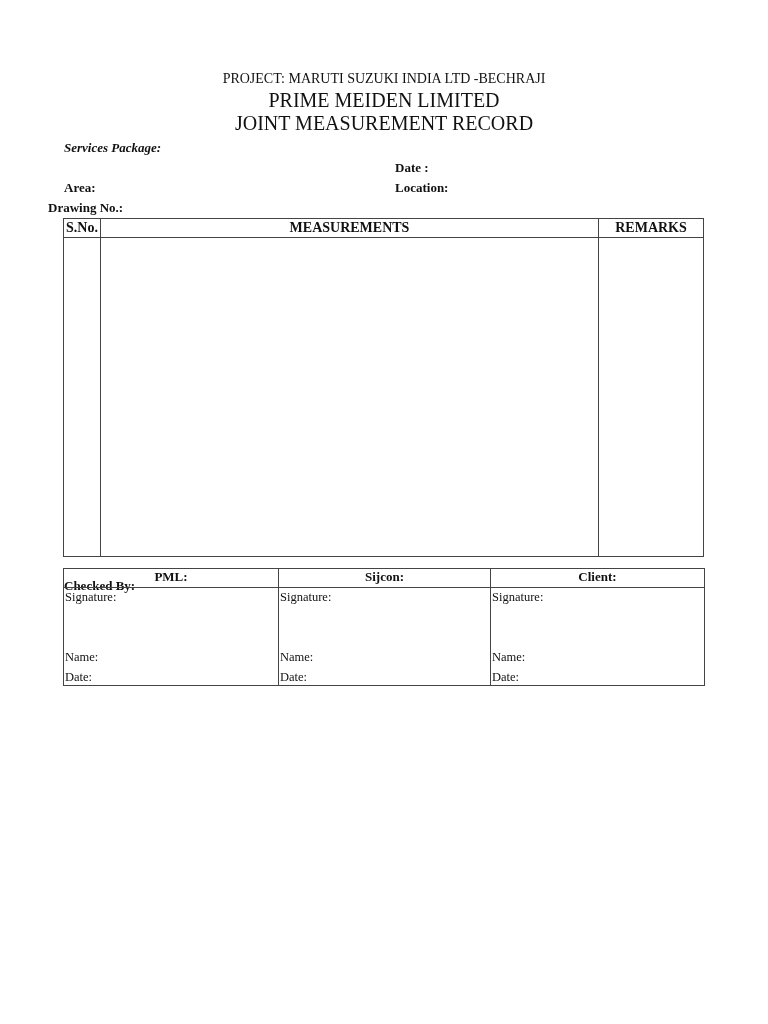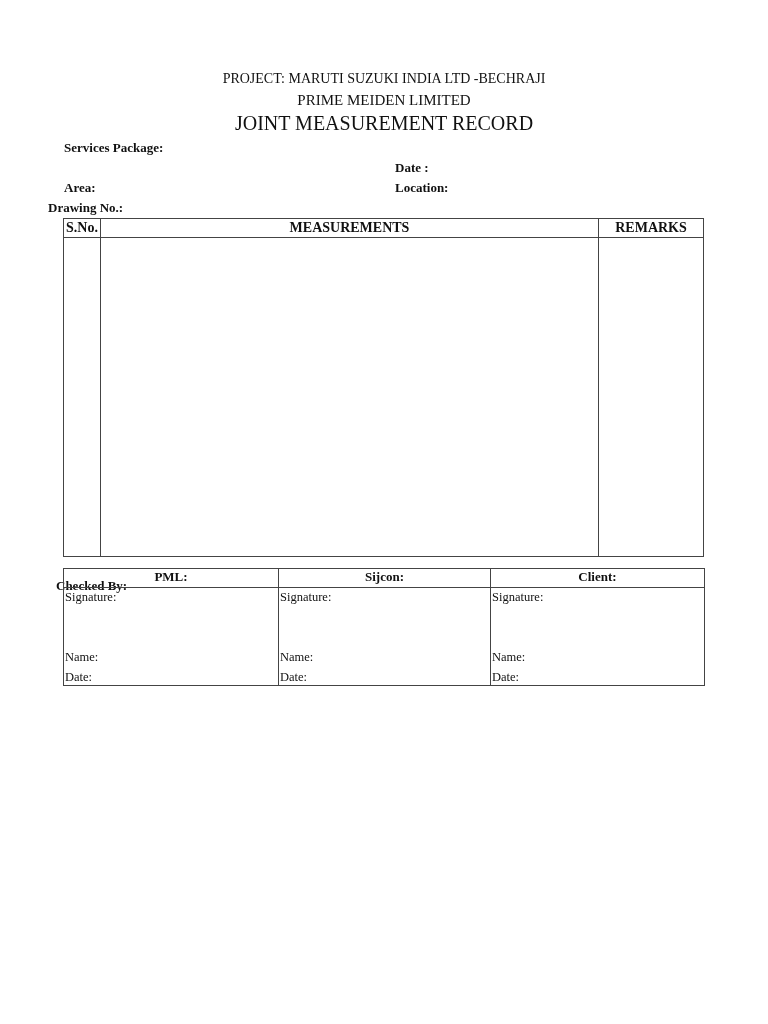--- a/index.html
+++ b/index.html
@@ -3,21 +3,21 @@
 <meta charset="utf-8">
 <style>
   html, body { margin: 0; padding: 0; }
   body {
     width: 768px; height: 1024px; background: #ffffff; position: relative;
     font-family: "Liberation Serif", "DejaVu Serif", serif; color: #111;
   }
   .abs { position: absolute; }
   .center { left: 0; width: 768px; text-align: center; }
   .project { top: 70px; font-size: 14px; line-height: 18px; }
-  .company { top: 91px; font-size: 15px; line-height: 18px; }
+  .company { top: 91px; font-size: 20px; line-height: 18px; }
   .title { top: 110px; font-size: 20px; line-height: 26px; }
   .label { font-size: 13px; font-weight: bold; line-height: 16px; }
   .right-label { text-align: left; width: 200px; }
   table { border-collapse: collapse; position: absolute; }
   .main-table { left: 63px; top: 218px; width: 641px; }
   .main-table th, .main-table td { border: 1.3px solid #444; padding: 0; }
   .main-table th { font-size: 14px; font-weight: bold; height: 18px; text-align: center; }
   .main-table th.sno { text-align: left; padding-left: 2px; width: 34px; }
   .main-table th.remarks { width: 104px; }
   .main-table td { height: 318px; }
@@ -30,42 +30,42 @@
   .sig-name { top: 61px; }
   .sig-date { top: 81px; }
 </style>
 </head>
 <body>
 
 <div class="abs center project">PROJECT: MARUTI SUZUKI INDIA LTD -BECHRAJI</div>
 <div class="abs center company">PRIME MEIDEN LIMITED</div>
 <div class="abs center title">JOINT MEASUREMENT RECORD</div>
 
-<div class="abs label" style="left:64px; top:140px;">Services Package:</div>
+<div class="abs label" style="left:64px; top:140px;font-style:italic;">Services Package:</div>
 <div class="abs label right-label" style="left:395px; top:160px;">Date :</div>
 <div class="abs label" style="left:64px; top:180px;">Area:</div>
 <div class="abs label right-label" style="left:395px; top:180px;">Location:</div>
 <div class="abs label" style="left:48px; top:200px;font-family:Liberation Serif, serif;">Drawing No.:</div>
 
 <table class="main-table">
   <tbody>
       <tr>
     <th class="sno">S.No.</th>
     <th>MEASUREMENTS</th>
     <th class="remarks">REMARKS</th>
   </tr>
   <tr>
     <td></td>
     <td></td>
     <td></td>
   </tr>
 </tbody>
   </table>
 
-<div class="abs label" style="left:56px; top:578px;">Checked By:</div>
+<div class="abs label" style="left:64px; top:578px;">Checked By:</div>
 
 <table class="sig-table">
   <colgroup>
       <col style="width:215px">
       <col style="width:212px">
       <col style="width:214px">
     </colgroup>
   <tbody>
       <tr>
     <th>PML:</th>

